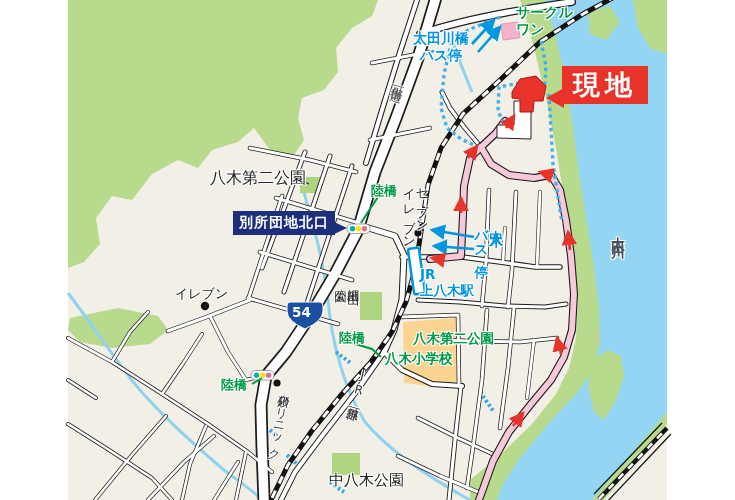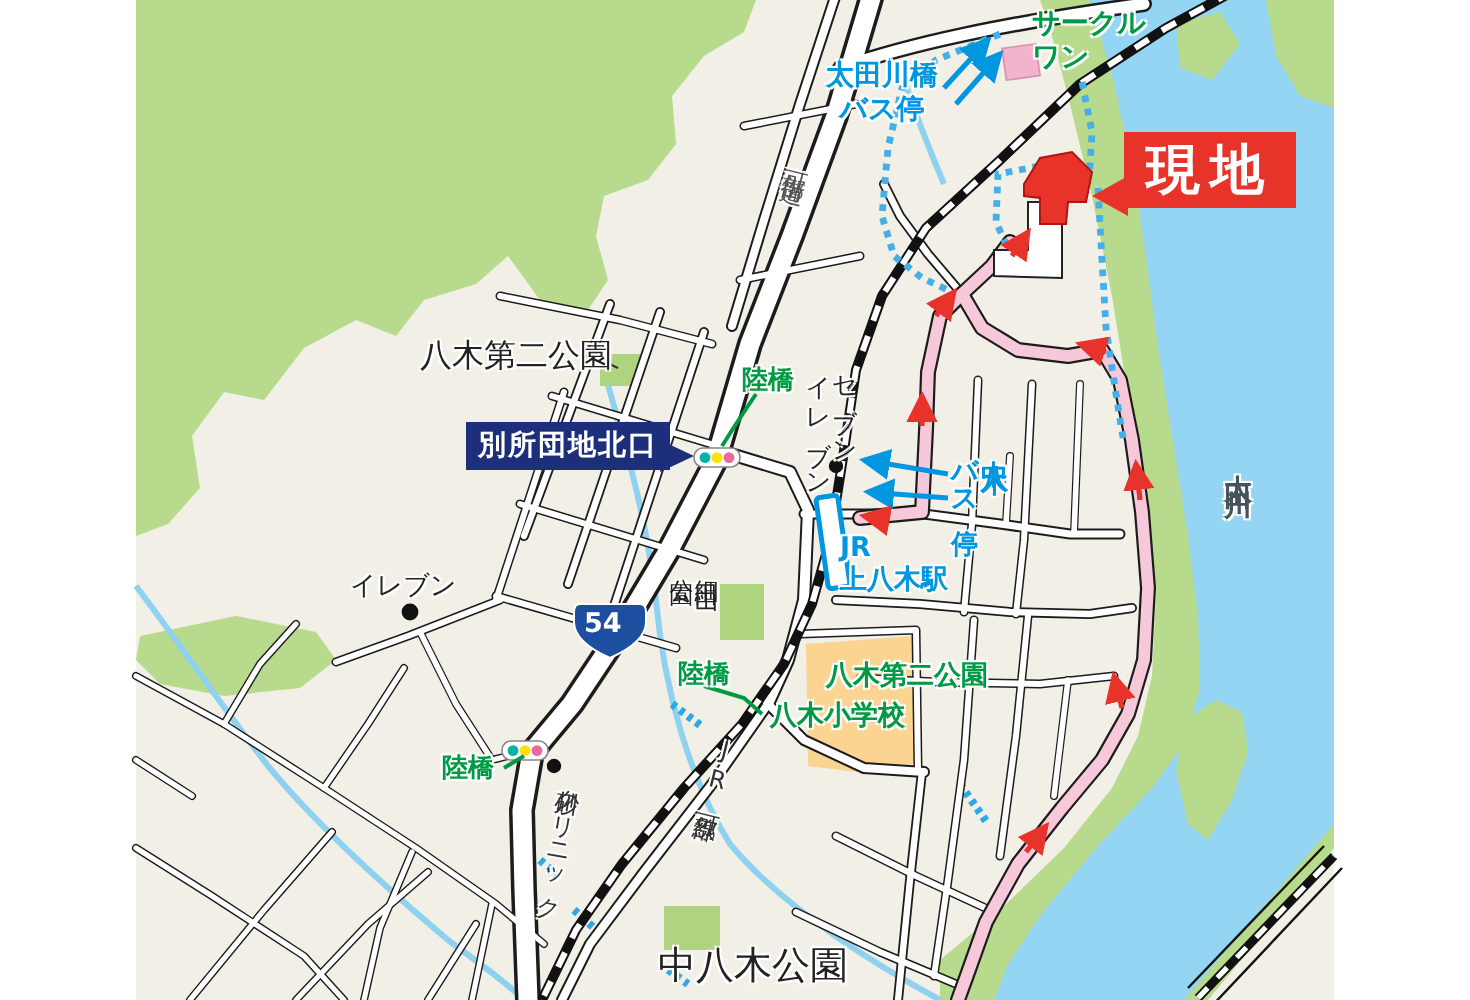--- a/index.html
+++ b/index.html
@@ -343,17 +343,17 @@
 <div class="lbl green" style="left:413px;top:331px;font-size:13.5px;">八木第二公園</div>
 
 <div class="lbl green" style="left:385px;top:351px;font-size:13.5px;">八木小学校</div>
 
 <div class="lbl v" style="left:353px;top:368px;font-size:12px;color:#333;transform:rotate(14deg);letter-spacing:1px;">JR可部線</div>
 
 <div class="lbl v" style="left:273px;top:386px;font-size:12px;color:#333;transform:rotate(10deg);letter-spacing:0;">砂川クリニック</div>
 
 <div class="lbl green" style="left:221px;top:377px;font-size:13px;">陸橋</div>
 
-<div class="lbl dark" style="left:329px;top:472px;font-size:19px;text-align:right;">中八木公園</div>
+<div class="lbl dark" style="left:329px;top:472px;font-size:15px;text-align:right;">中八木公園</div>
 
 <div class="lbl v" style="left:610px;top:226px;font-size:14px;color:#46525c;font-weight:bold;letter-spacing:4px;">太田川</div>
 
 </div>
 
 </body></html>

